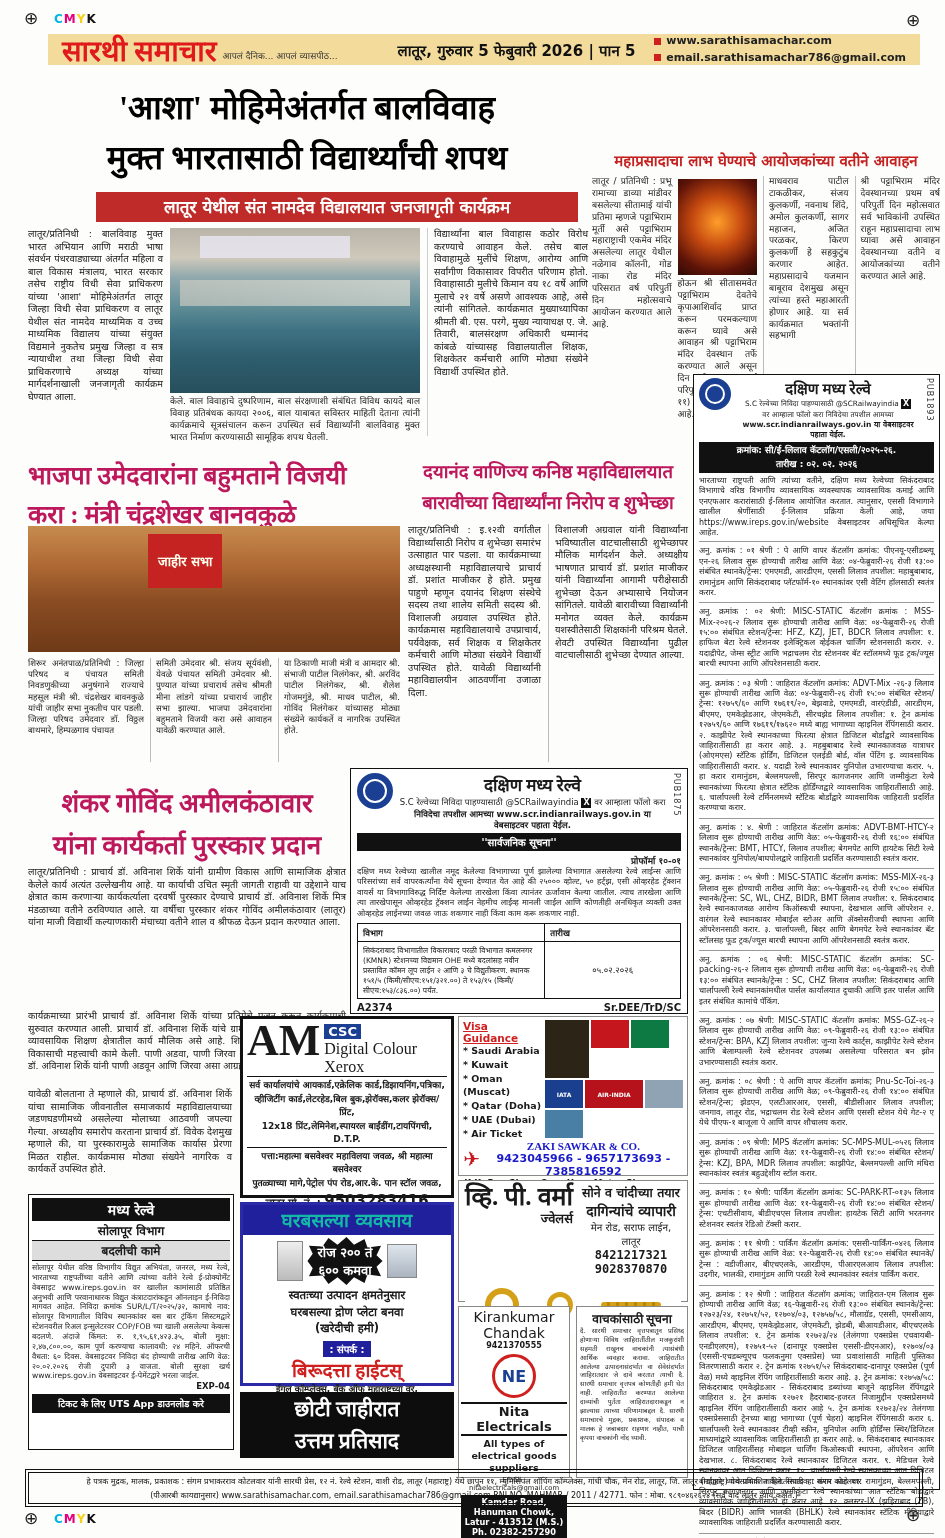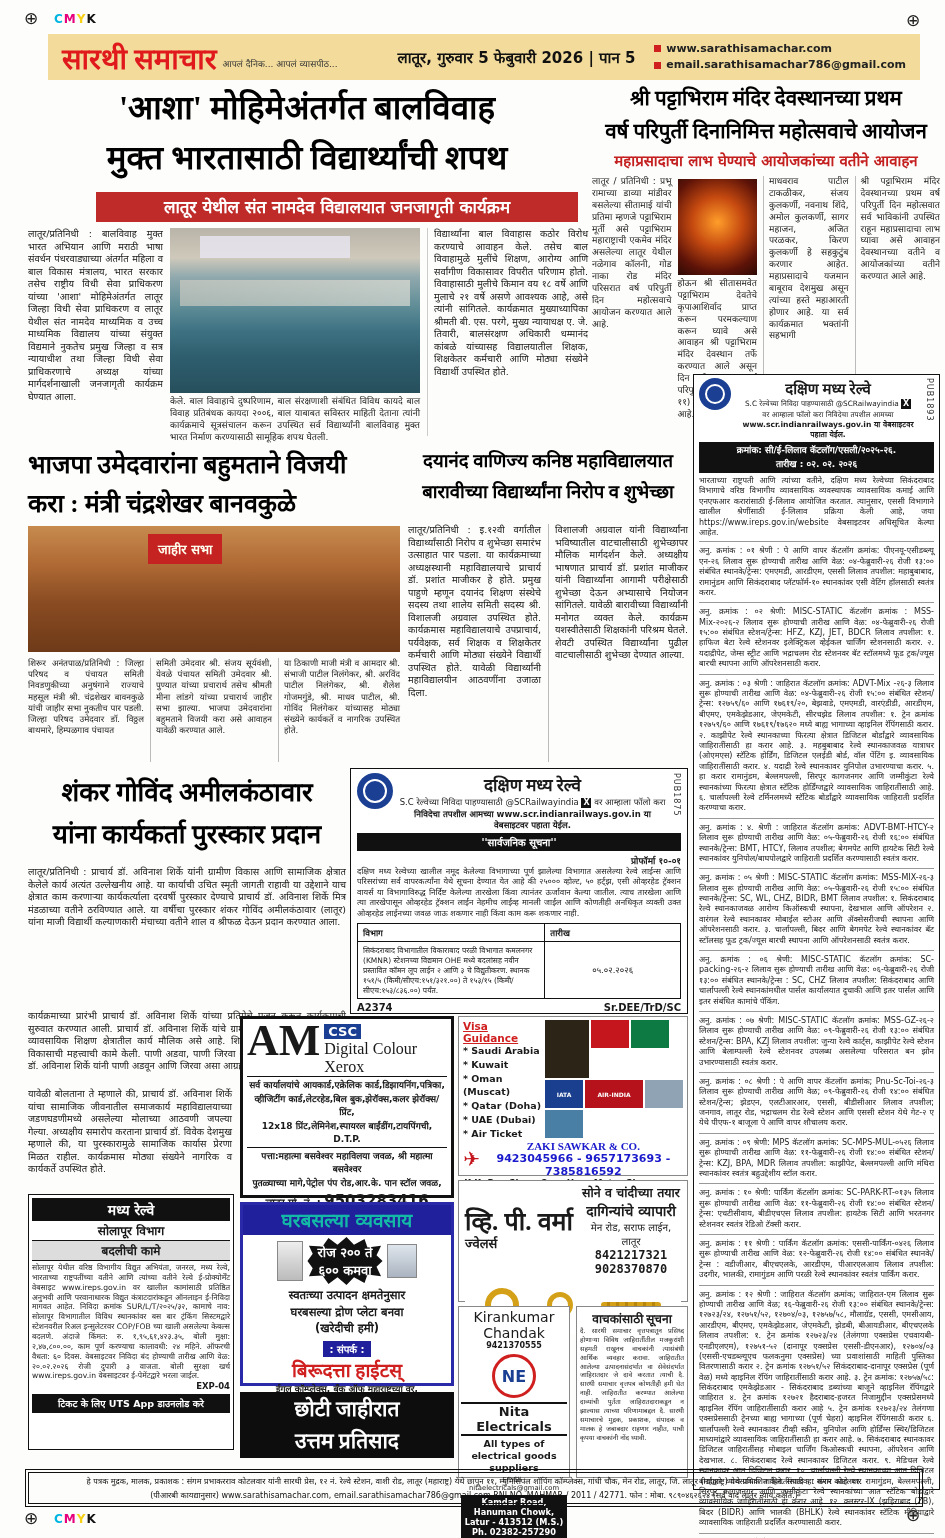--- a/index.html
+++ b/index.html
@@ -5,21 +5,21 @@
   * { margin:0; padding:0; box-sizing:border-box; }
   body { background:#e8e8e8; font-family:"DejaVu Sans", sans-serif; }
   .page { position:relative; width:945px; height:1538px; background:#fdfdfb; margin:0 auto; overflow:hidden; color:#1a1a1a; }
   .abs { position:absolute; }
   .reg { font-size:17px; color:#222; }
   .cmyk { font-size:12px; font-weight:bold; letter-spacing:1px; }
   .cmyk span:nth-child(1){color:#00b5e2;} .cmyk span:nth-child(2){color:#e6007e;}
   .cmyk span:nth-child(3){color:#f7d117;} .cmyk span:nth-child(4){color:#111;}
 
   
-  .masthead { left:48px; top:34px; width:872px; height:46px; background:#f3dc9b; display:flex; align-items:center; padding:0 14px; }
+  .masthead { left:48px; top:34px; width:872px; height:31px; background:#f3dc9b; display:flex; align-items:center; padding:0 14px; }
   .mast-title { color:#e01a1c; font-size:29px; font-weight:bold; font-family:"Liberation Serif", serif; white-space:nowrap; }
   .mast-tag { font-size:9px; color:#333; margin-left:6px; margin-top:12px; }
   .mast-date { font-size:15px; font-weight:bold; color:#111; margin-left:60px; white-space:nowrap; }
   .mast-contacts { margin-left:auto; font-size:11px; font-weight:bold; color:#222; }
   .mast-contacts .row { display:flex; align-items:center; gap:5px; line-height:1.5; }
   .sq { width:7px; height:7px; background:#d01f1f; display:inline-block; }
 
   
   .hl-main { left:28px; top:84px; width:558px; text-align:center; font-weight:bold; font-size:33px; line-height:1.5; color:#000; font-family:"Liberation Serif", serif; }
   .banner-red { left:96px; top:192px; width:482px; height:30px; background:#bf2b28; color:#fff; font-weight:bold; font-size:17px; text-align:center; line-height:30px; }
@@ -28,27 +28,27 @@
 
   .body-txt { font-size:9.5px; line-height:1.32; text-align:justify; color:#222; }
   .vr { border-left:1px solid #bbb; }
 
   
   .photo1 { width:250px; height:165px; background:
       linear-gradient(180deg,#b9b4a8 0%,#cfc9bb 18%,#8fa8ad 30%,#5e8c96 48%,#3e7283 62%,#2e5e6e 78%,#274f5c 100%); position:relative; overflow:hidden; }
   .photo1 .banner { position:absolute; top:8px; left:30px; width:150px; height:22px; background:#e8e4ef; opacity:.85; }
   .photo1 .dais { position:absolute; top:52px; left:10px; right:10px; height:26px; background:linear-gradient(90deg,#d8d2c6,#efe9dd); opacity:.6; }
   .photo2 { width:372px; height:126px; background:linear-gradient(180deg,#c78b4e 0%,#b06a35 30%,#8a4c22 60%,#6e3a18 100%); position:relative; overflow:hidden; }
-  .photo2 .jb { position:absolute; top:8px; left:120px; background:#c42322; color:#ffe; font-size:13px; font-weight:bold; padding:6px 10px; }
+  .photo2 .jb { position:absolute; top:8px; left:120px; background:#c42322; color:#ffe; font-size:13px; font-weight:bold; padding:18px 10px; }
   .deity { width:100%; height:96px; background:radial-gradient(circle at 50% 45%, #ff9e2a 0%, #c64a10 38%, #5e1308 75%, #2c0a04 100%); margin:3px 0; }
   .gold-strip { height:58px; background:#fff; display:flex; align-items:center; justify-content:space-around; padding:0 6px; }
   .ring { width:34px; height:34px; border:6px solid #d4a017; border-radius:50%; }
   .chain { width:60px; height:6px; background:repeating-linear-gradient(90deg,#d4a017 0 6px,#b8860b 6px 9px); border-radius:3px; box-shadow:0 9px 0 #d4a017, 0 18px 0 #b8860b; }
 
-  .hl2 { font-weight:bold; color:#000000; font-family:"Liberation Serif", serif; }
+  .hl2 { font-weight:bold; color:#be185d; font-family:"Liberation Serif", serif;margin-top:11px; }
 
   
   .box { border:1px solid #111; background:#fff; }
   .bar-black { background:#111; color:#fff; text-align:center; font-weight:bold; }
   .rail-logo { width:36px; height:36px; border-radius:50%; background:#1a3f93; position:relative; flex:0 0 auto; }
   .rail-logo:after { content:""; position:absolute; inset:6px; border:2px solid #fff; border-radius:50%; }
   .xicon { display:inline-block; width:10px; height:10px; background:#111; color:#fff; font-size:8px; line-height:10px; text-align:center; font-weight:bold; }
   .vert { writing-mode:vertical-rl; font-size:8px; color:#333; letter-spacing:1px; }
 
   table.notice { width:100%; border-collapse:collapse; font-size:8.5px; }
@@ -109,24 +109,20 @@
     <div style="width:250px;">
       <div class="photo1">
         <div class="banner"></div>
         <div class="dais"></div>
       </div>
       <div class="body-txt" style="margin-top:3px; font-size:9px;">केले. बाल विवाहाचे दुष्परिणाम, बाल संरक्षणाशी संबंधित विविध कायदे बाल विवाह प्रतिबंधक कायदा २००६, बाल याबाबत सविस्तर माहिती देताना त्यांनी कार्यक्रमाचे सूत्रसंचालन करून उपस्थित सर्व विद्यार्थ्यांनी बालविवाह मुक्त भारत निर्माण करण्यासाठी सामूहिक शपथ घेतली.</div>
     </div>
     <div class="body-txt" style="flex:1; border-left:1px solid #ccc; padding-left:6px;">विद्यार्थ्यांना बाल विवाहास कठोर विरोध करण्याचे आवाहन केले. तसेच बाल विवाहामुळे मुलींचे शिक्षण, आरोग्य आणि सर्वांगीण विकासावर विपरीत परिणाम होतो. विवाहासाठी मुलीचे किमान वय १८ वर्षे आणि मुलाचे २१ वर्षे असणे आवश्यक आहे, असे त्यांनी सांगितले. कार्यक्रमात मुख्याध्यापिका श्रीमती बी. एस. परगे, मुख्य न्यायाधक्ष ए. जे. तिवारी, बालसंरक्षण अधिकारी धम्मानंद कांबळे यांच्यासह विद्यालयातील शिक्षक, शिक्षकेतर कर्मचारी आणि मोठ्या संख्येने विद्यार्थी उपस्थित होते.</div>
   </div>
 
-  <div class="abs hl-patta">
-    <div>श्री पट्टाभिराम मंदिर देवस्थानच्या प्रथम</div>
-    <div>वर्ष परिपुर्ती दिनानिमित्त महोत्सवाचे आयोजन</div>
-  </div>
   <div class="abs sub-patta">महाप्रसादाचा लाभ घेण्याचे आयोजकांच्या वतीने आवाहन</div>
   <div class="abs" style="left:592px; top:176px; width:348px; height:256px; display:flex; gap:6px;">
     <div class="body-txt" style="flex:1; font-size:9px;">लातूर / प्रतिनिधी : प्रभू रामाच्या डाव्या मांडीवर बसलेल्या सीतामाई यांची प्रतिमा म्हणजे पट्टाभिराम मूर्ती असे पट्टाभिराम महाराष्ट्राची एकमेव मंदिर असलेल्या लातूर येथील नळेगाव कॉलनी, गोड नाका रोड मंदिर परिसरात वर्ष परिपुर्ती दिन महोत्सवाचे आयोजन करण्यात आले आहे.</div>
     <div style="flex:1;">
       <div class="deity"></div>
       <div class="body-txt" style="font-size:9px;">होऊन श्री सीतासमवेत पट्टाभिराम देवतेचे कृपाआशिर्वाद प्राप्त करून परमकल्याण करून घ्यावे असे आवाहन श्री पट्टाभिराम मंदिर देवस्थान तर्फे करण्यात आले असून दिन महोत्सव प्रथम वर्ष परिपुर्तीनिमित्त उद्या (दि. ११) रोजी करण्यात आले आहे.</div>
     </div>
     <div class="body-txt vr" style="flex:1; font-size:9px; padding-left:5px;">माधवराव पाटील टाकळीकर, संजय कुलकर्णी, नवनाथ शिंदे, अमोल कुलकर्णी, सागर महाजन, अजित परळकर, किरण कुलकर्णी हे सहकुटुंब करणार आहेत. महाप्रसादाचे यजमान बाबूराव देशमुख असून त्यांच्या हस्ते महाआरती होणार आहे. या सर्व कार्यक्रमात भक्तांनी सहभागी</div>
     <div class="body-txt vr" style="flex:1; font-size:9px; padding-left:5px;">श्री पट्टाभिराम मंदिर देवस्थानच्या प्रथम वर्ष परिपुर्ती दिन महोत्सवात सर्व भाविकांनी उपस्थित राहून महाप्रसादाचा लाभ घ्यावा असे आवाहन देवस्थानच्या वतीने व आयोजकांच्या वतीने करण्यात आले आहे.</div>
   </div>
@@ -284,21 +280,21 @@
         <div style="color:#1a1acc; font-weight:bold; font-size:11px; font-family:'Liberation Serif',serif;">ZAKI SAWKAR &amp; CO.</div>
         <div style="color:#1a1acc; font-weight:bold; font-size:11px;">9423045966 - 9657173693 - 7385816592</div>
       </div>
     </div>
     <div style="text-align:center; font-size:8.8px; font-weight:bold;">K.K. Pan Shop, Opp. Hero Motor Showroom, Barshi Road, Latur.</div>
     <div style="text-align:center; font-size:8.5px;">Ph: 02382-259966 :Email : zakisawkar@gmail.com</div>
   </div>
 
   <div class="abs" style="left:458px; top:1180px; width:230px; height:122px; border:1px solid #888; background:#fff; padding:3px 6px;">
     <div style="display:flex; gap:8px;">
-      <div style="text-align:left;margin-top:25px;">
+      <div style="text-align:right;">
         <div style="font-size:25px; font-weight:bold; font-family:'Liberation Serif',serif; line-height:1;">व्हि. पी. वर्मा</div>
         <div style="font-size:13px; font-weight:bold;">ज्वेलर्स</div>
       </div>
       <div style="flex:1; text-align:center;">
         <div style="font-size:12.5px; font-weight:bold;">सोने व चांदीच्या तयार</div>
         <div style="font-size:14px; font-weight:bold;">दागिन्यांचे व्यापारी</div>
         <div style="font-size:10px;">मेन रोड, सराफ लाईन, लातूर</div>
         <div style="font-size:12px; font-weight:bold; font-family:'DejaVu Sans Mono',monospace;">8421217321</div>
         <div style="font-size:12px; font-weight:bold; font-family:'DejaVu Sans Mono',monospace;">9028370870</div>
       </div>

